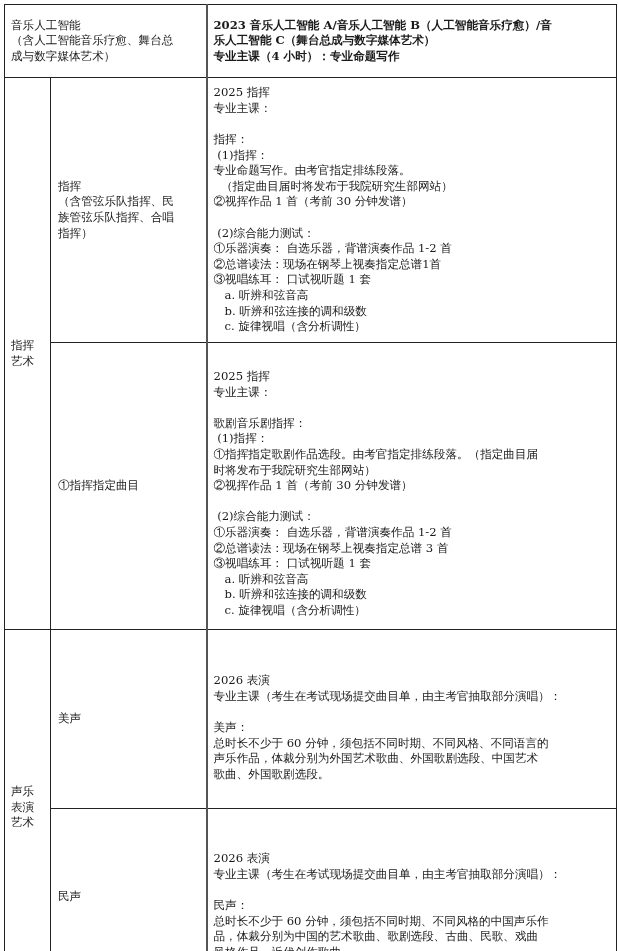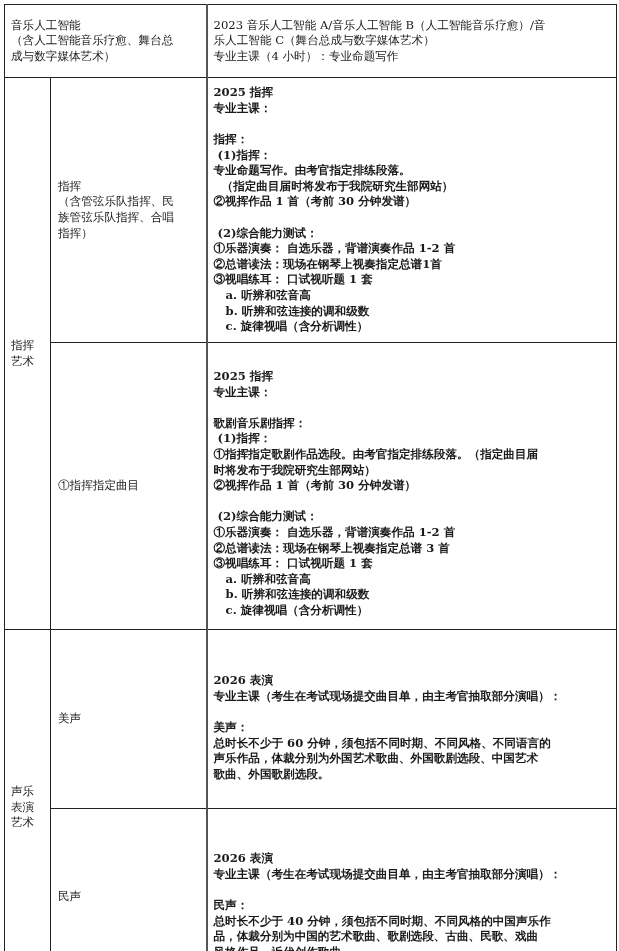--- a/index.html
+++ b/index.html
@@ -2,24 +2,24 @@
 <html><head>
 <meta charset="utf-8">
 <style>
   html, body { margin: 0; padding: 0; background: #ffffff; }
   body { width: 619px; height: 951px; overflow: hidden; position: relative;
          font-family: "DejaVu Serif", "Liberation Serif", serif; color: #1a1a1a; }
   table.doc { position: absolute; left: 4px; top: 4px; width: 612px;
               border-collapse: collapse; table-layout: fixed; font-size: 11.6px; line-height: 15.6px; }
   table.doc td { border: 1.5px solid #222; vertical-align: middle; padding: 0; }
   td.c-head-left { padding: 5px 4px 5px 6px !important; vertical-align: top; height: 62px; border-radius: 27px; }
-  td.c-head-right { padding: 5px 4px 5px 6px !important; vertical-align: top; border-left: 2px solid #555 !important; }
+  td.c-head-right { padding: 5px 4px 5px 6px !important; vertical-align: top; border-left: 2px solid #555 !important; font-weight: bold; }
   td.c-cat { padding-left: 6px !important; vertical-align: middle; }
   td.c-sub { padding-left: 7px !important; padding-right: 6px !important; }
-  td.c-detail { padding: 4px 4px 4px 6px !important; vertical-align: top; border-left: 2px solid #555 !important; font-weight: bold; }
+  td.c-detail { padding: 4px 4px 4px 6px !important; vertical-align: top; border-left: 2px solid #555 !important; }
   .line { display: block; white-space: pre-wrap; min-height: 15.6px; }
   .row-conduct td.c-detail { height: 256px; }
   .row-opera td.c-detail { height: 278px; }
   .row-bel td.c-detail { height: 152px; padding-top: 22px !important; }
   .row-folk td.c-detail { height: 150px; padding-top: 22px !important; }
 </style>
 </head>
 <body>
 
 <table class="doc">
@@ -118,19 +118,19 @@
   </tr>
   <tr class="row-folk">
     <td class="c-sub">
       <span class="line">民声</span>
     </td>
     <td class="c-detail">
       <span class="line">2026 表演</span>
       <span class="line">专业主课（考生在考试现场提交曲目单，由主考官抽取部分演唱）：</span>
       <span class="line"></span>
       <span class="line">民声：</span>
-      <span class="line">总时长不少于 40 分钟，须包括不同时期、不同风格的中国声乐作</span>
+      <span class="line">总时长不少于 60 分钟，须包括不同时期、不同风格的中国声乐作</span>
       <span class="line">品，体裁分别为中国的艺术歌曲、歌剧选段、古曲、民歌、戏曲</span>
       <span class="line">风格作品、近代创作歌曲。</span>
     </td>
   </tr>
 </tbody>
   </table>
 
 </body></html>

